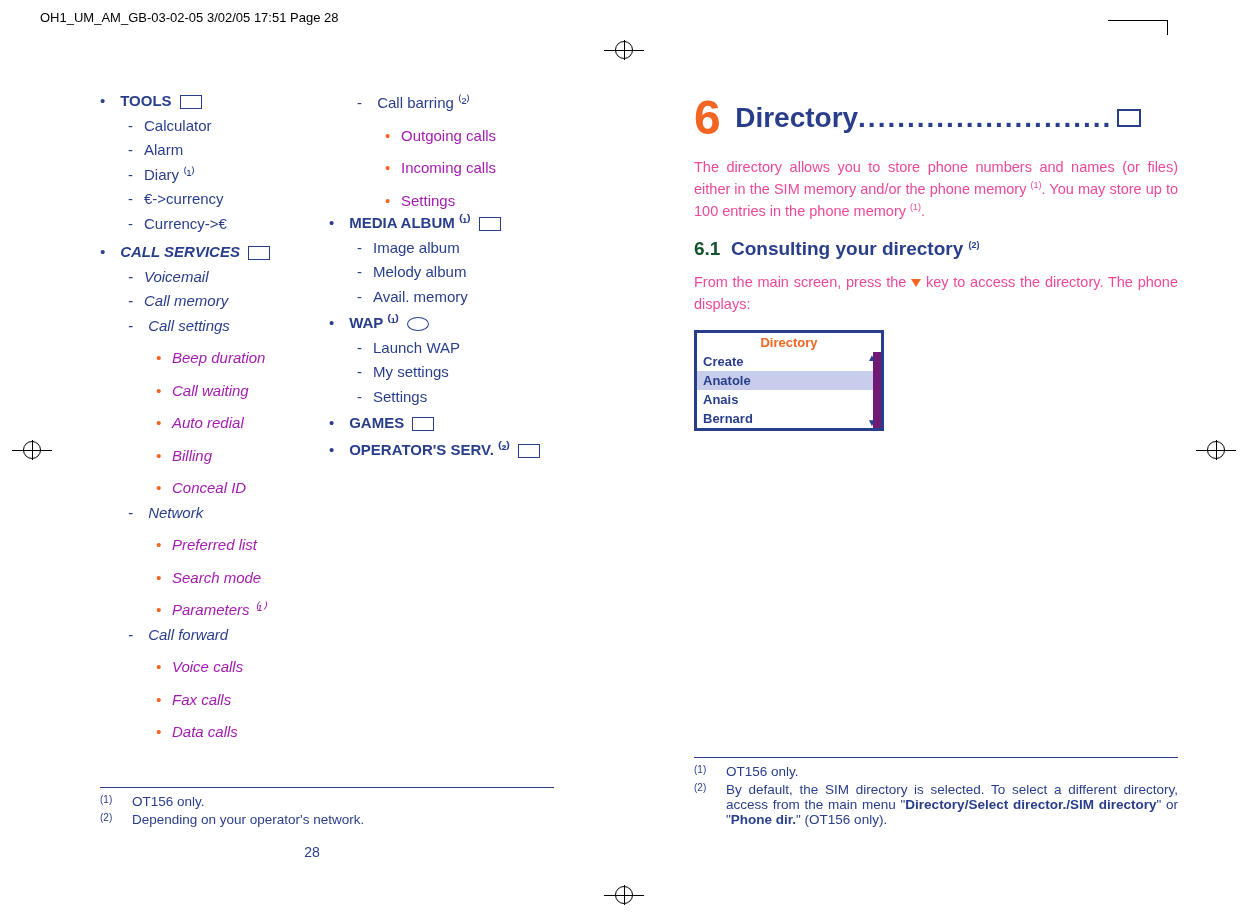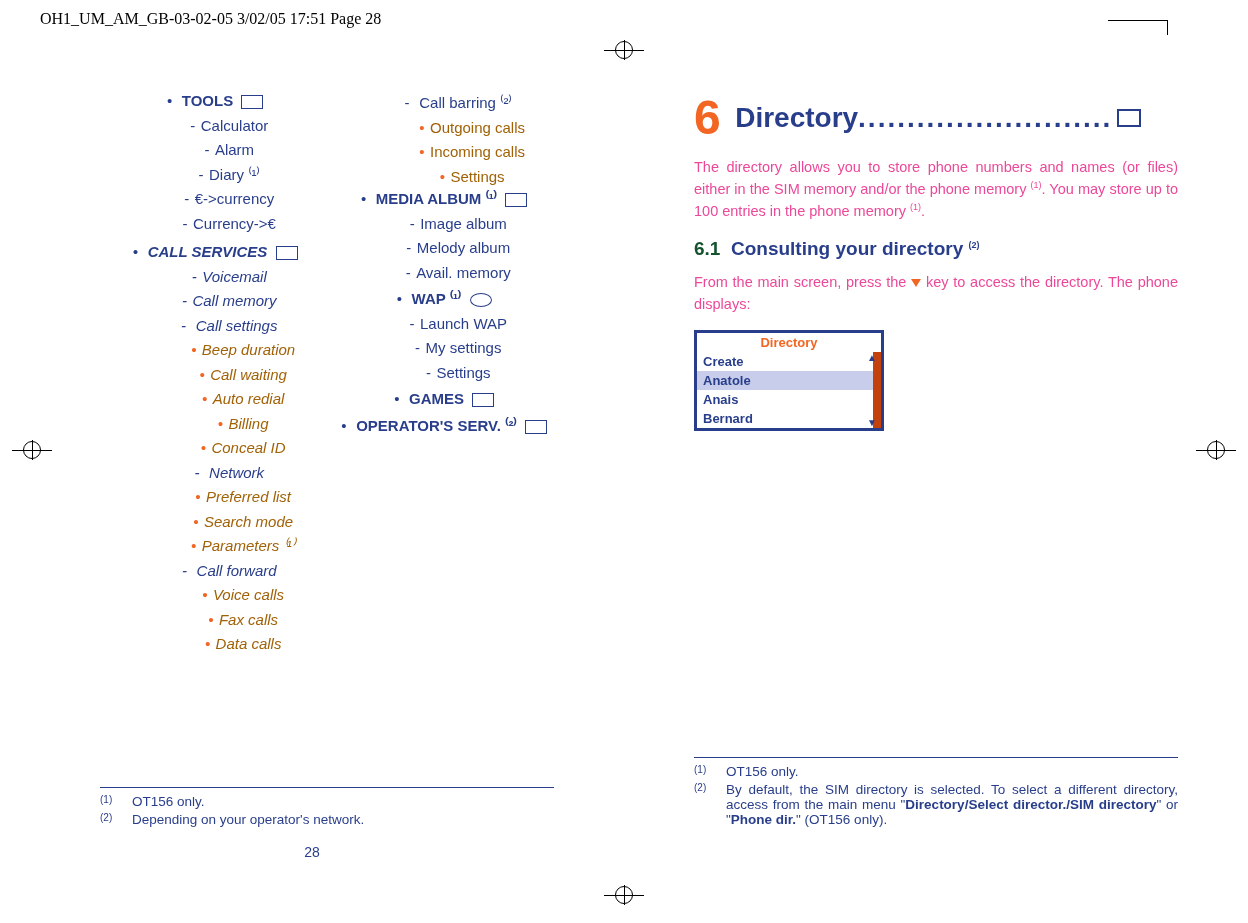--- a/index.html
+++ b/index.html
@@ -8,22 +8,22 @@
     height: 923px;
     font-family: Verdana, Arial, sans-serif;
     background: #fff;
     position: relative;
     color: #293e8b;
   }
   .print-header {
     position: absolute;
     top: 10px;
     left: 40px;
-    font-family: Liberation Serif, serif;
-    font-size: 16px;
+    font-family: Liberation Sans, sans-serif;
+    font-size: 13px;
     color: #000;
   }
   .crop-top {
     position: absolute;
     top: 20px;
     right: 80px;
     width: 60px;
     height: 15px;
     border-top: 1px solid #000;
     border-right: 1px solid #000;
@@ -84,28 +84,27 @@
     margin-left: -16px;
   }
   .sub1 > li { padding-left: 28px; margin-top: 2px; }
   .sub2 > li::before {
     content: "•";
     color: #f26522;
     display: inline-block;
     width: 16px;
     margin-left: -16px;
   }
-  .sub2 > li { padding-left: 28px; color: #a16207; margin-top: 2px; }
+  .sub2 > li { padding-left: 28px; color: #a21caf; margin-top: 10px; }
   .sup { font-size: 9px; vertical-align: super; }
   .two-col {
     display: flex;
     gap: 4px;
     font-size: 15px;
     line-height: 1.5;
-    text-align: center;
   }
   .col { flex: 1; }
 
   .chapnum {
     font-size: 48px;
     font-weight: bold;
     color: #f26522;
     display: inline-block;
     vertical-align: middle;
   }
@@ -149,21 +148,21 @@
     position: relative;
   }
   .ps-title {
     text-align: center;
     color: #f26522;
     padding: 2px 0;
   }
   .ps-row {
     padding: 2px 6px;
     color: #293e8b;
-    border-right: 8px solid #c2410c;
+    border-right: 8px solid #701a75;
   }
   .ps-row.sel { background: #c7cdeb; }
   .scroll-arrow {
     position: absolute;
     right: 4px;
     font-size: 10px;
     color: #293e8b;
   }
   .footnotes {
     position: absolute;

